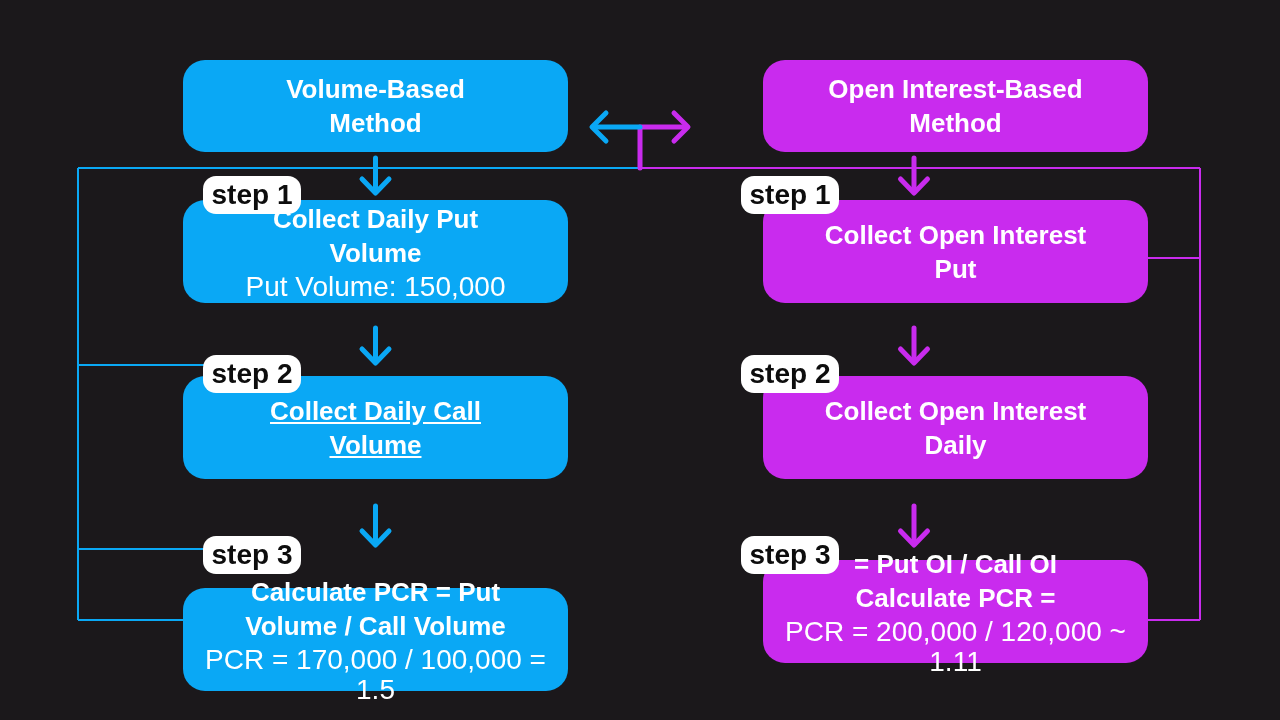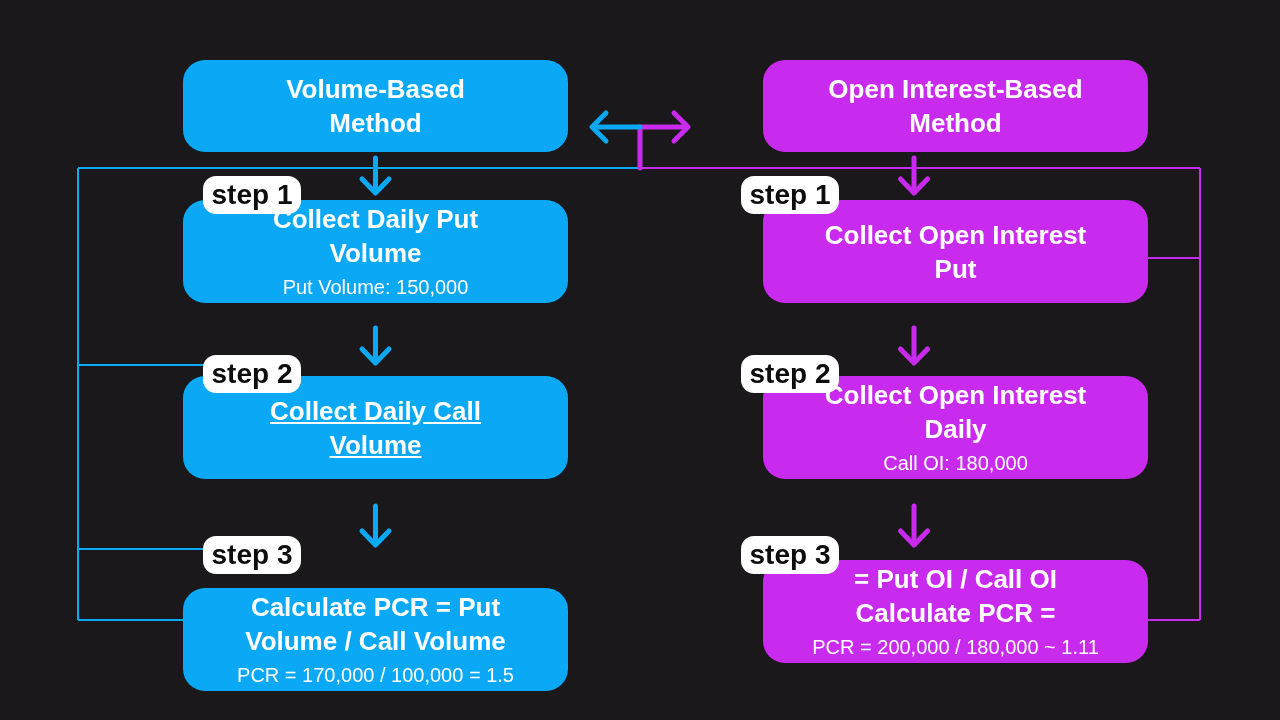--- a/index.html
+++ b/index.html
@@ -19,21 +19,21 @@
     display:flex;flex-direction:column;
     align-items:center;justify-content:center;
     text-align:center;
     z-index:2;
   }
   .box.blue{background:var(--blue,#0AA8F5);}
   .box.magenta{background:var(--magenta,#C92BEE);margin-left:41px;}
   .box.header{height:92px;}
   .box.step{height:103px;}
   .box-title{font-weight:bold;font-size:26px;line-height:34px;}
-  .box-detail{font-size:20px;line-height:30px;margin-top:2px;font-weight:normal;}
+  .box-detail{font-size:28px;line-height:30px;margin-top:2px;font-weight:normal;}
   .badge{
     position:absolute;
     z-index:3;
     background:var(--badge-bg,#fff);
     color:var(--badge-text,#0d0d0d);
     font-weight:bold;
     font-size:28px;
     border-radius:13px;
     width:98px;height:38px;
     display:flex;align-items:center;justify-content:center;
@@ -136,25 +136,24 @@
       <div>Put</div>
     </div>
   </div>
 
   <div class="badge" style="left:741px;top:355px;">step 2</div>
   <div class="box step magenta" style="left:722px;top:376px;">
     <div class="box-title">
       <div>Collect Open Interest</div>
       <div>Daily</div>
     </div>
-    <div class="box-detail">Call OI: 180,000</div>
   </div>
 
   <div class="badge" style="left:741px;top:536px;">step 3</div>
   <div class="box step magenta" style="left:722px;top:560px;">
     <div class="box-title">
       <div>= Put OI / Call OI</div>
       <div>Calculate PCR =</div>
     </div>
-    <div class="box-detail">PCR = 200,000 / 180,000 ~ 1.11</div>
+    <div class="box-detail">PCR = 200,000 / 120,000 ~ 1.11</div>
   </div>
 
 </div>
 
 </body></html>

